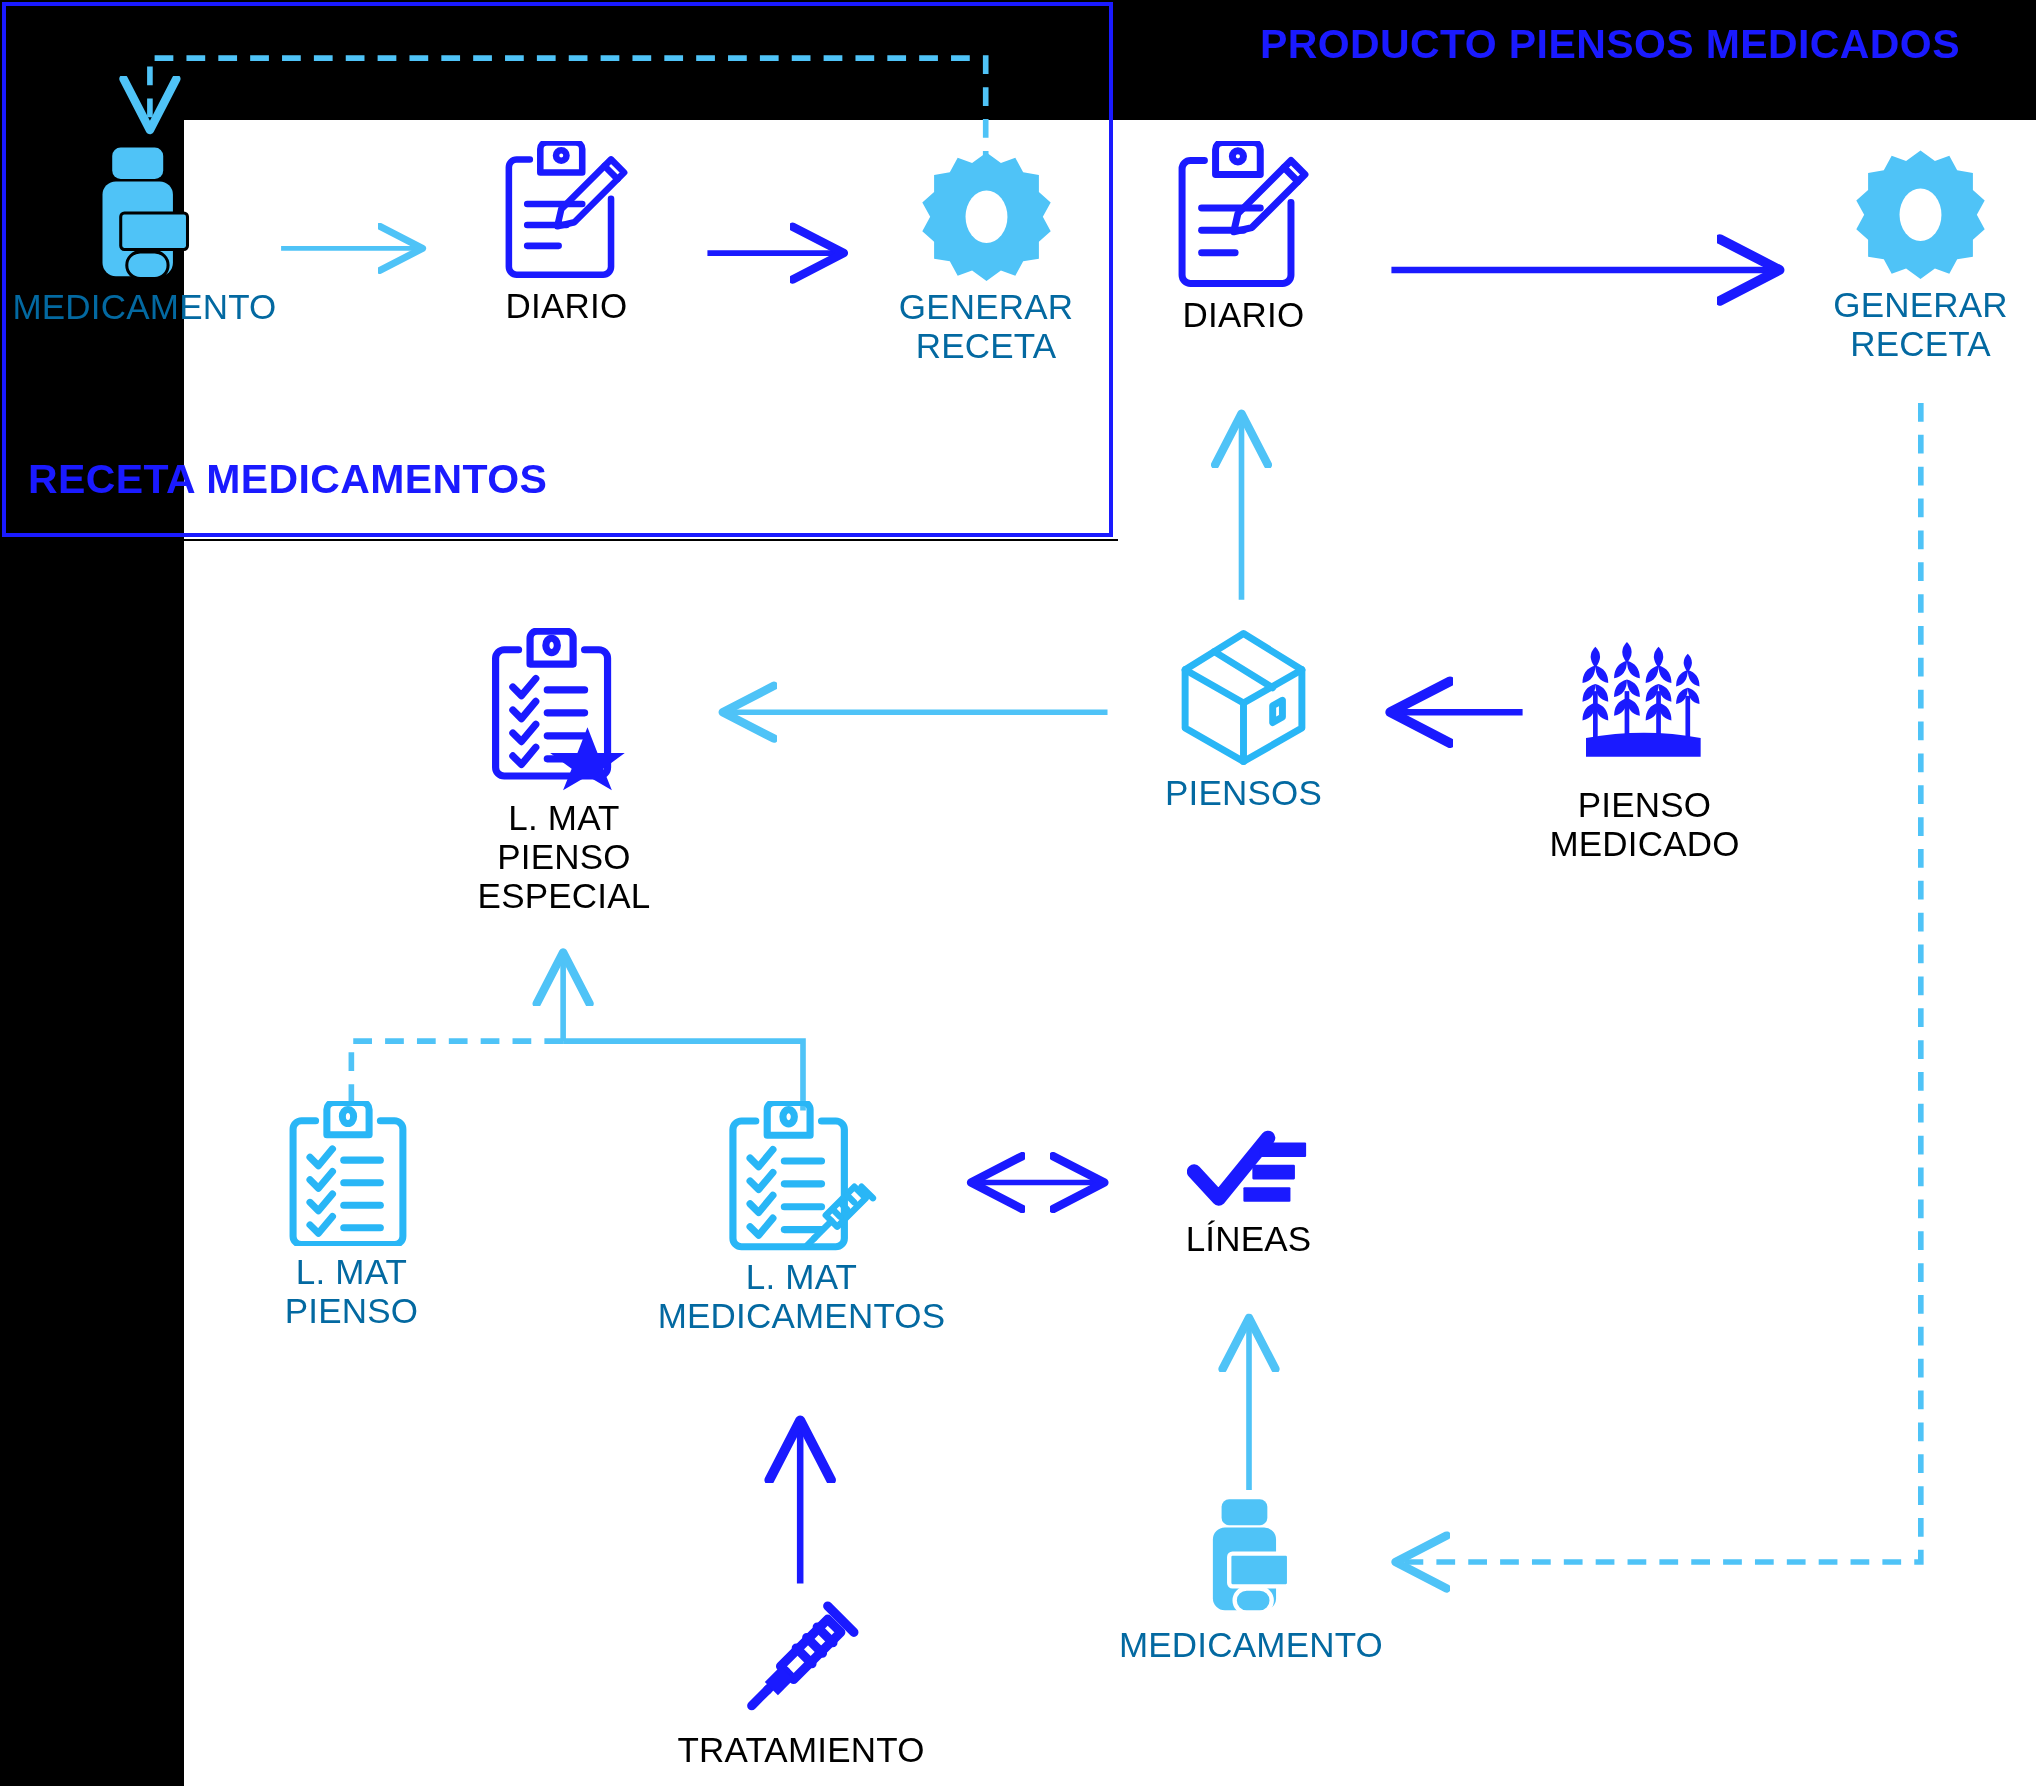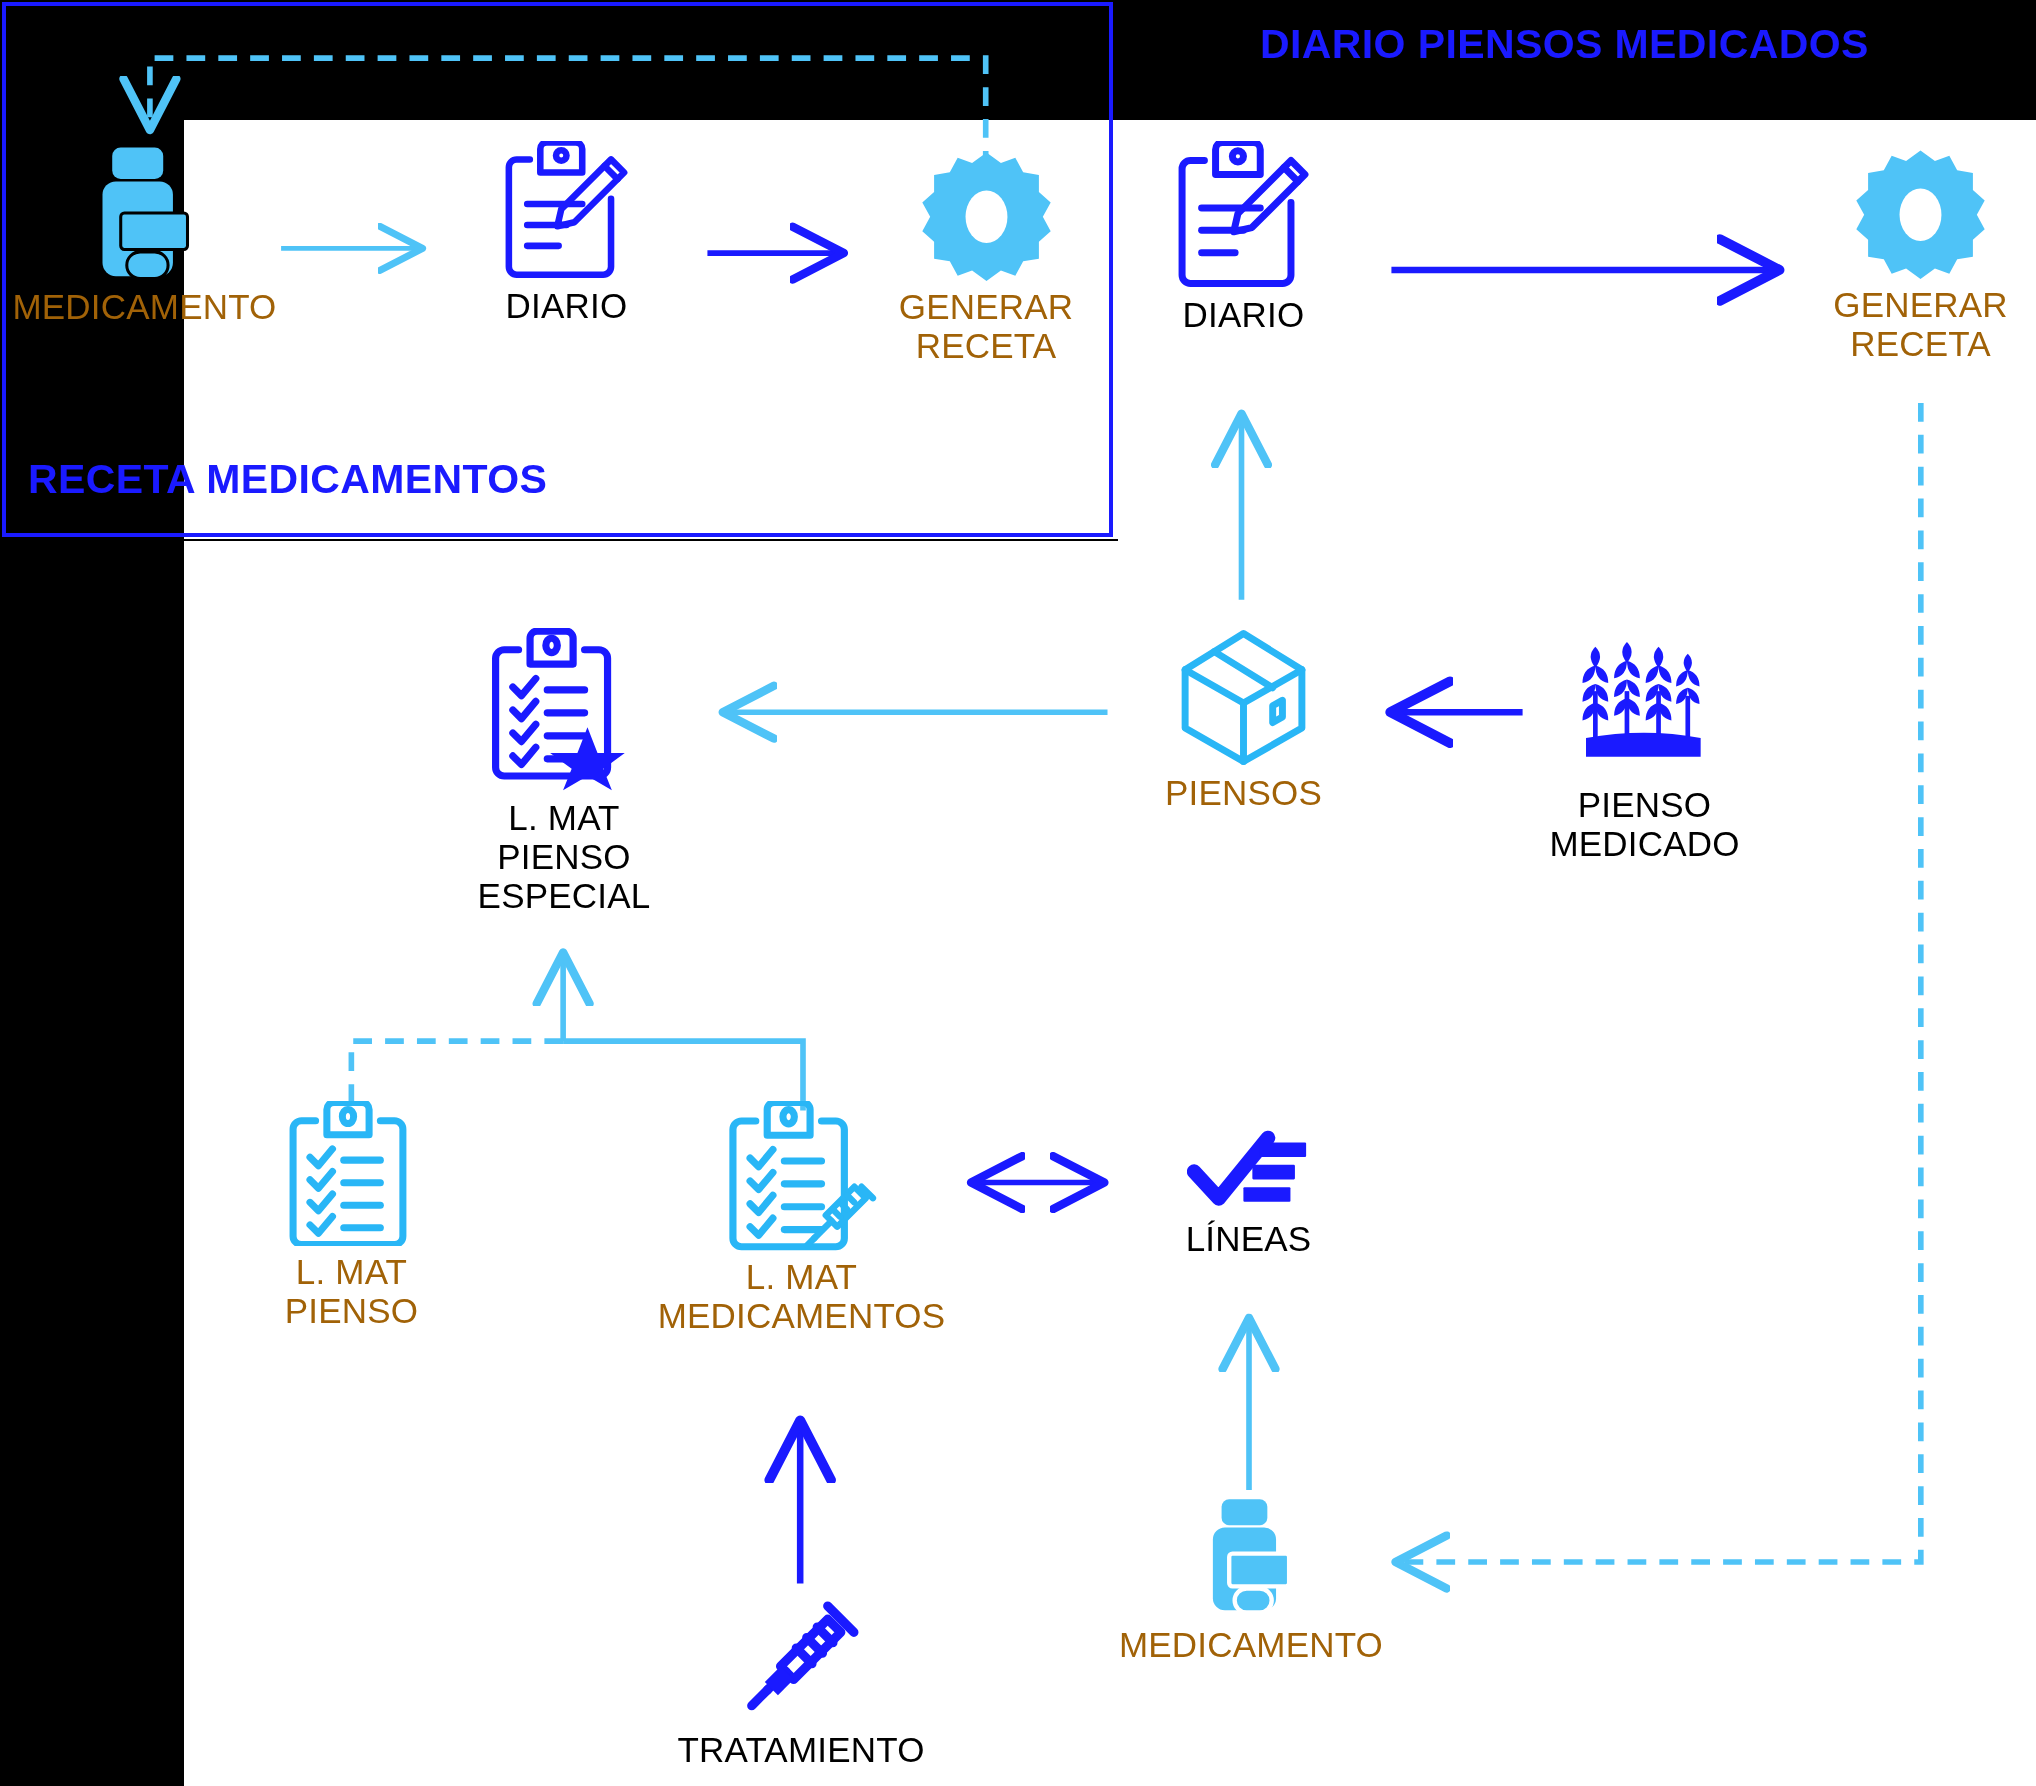--- a/index.html
+++ b/index.html
@@ -24,21 +24,21 @@
     border:4.7px solid #1a1aff;box-sizing:border-box;background:transparent;
   }
   
   .node{position:absolute;display:flex;flex-direction:column;align-items:center;}
   .node .ico{display:block;line-height:0;}
   .lbl{
     margin-top:5.6px;text-align:center;white-space:pre-line;
     font-family:"Liberation Sans",sans-serif;
     font-size:35px;font-weight:400;letter-spacing:0.2px;line-height:1.12;
   }
-  .c-light{color:#a16207;}
+  .c-light{color:#0369a1;}
   .c-dark{color:#000000;}
   
   .sect-title{
     position:absolute;font-family:"Liberation Sans",sans-serif;
     font-weight:bold;color:#1a1aff;font-size:41px;letter-spacing:0.4px;
     white-space:nowrap;
   }
   #title-med{left:28px;top:456px;}
   #title-pienso{left:1260px;top:20.6px;}
   
@@ -116,21 +116,21 @@
     <g>
       <line x1="1333" y1="1590" x2="1333" y2="1410" stroke="#4fc3f7" stroke-width="6" marker-end="url(#ah-light)"></line>
     </g>
 
     <g>
       <path d="M2050,430 L2050,1667 L1493,1667" fill="none" stroke="#4fc3f7" stroke-width="6" stroke-dasharray="20 14" marker-end="url(#ah-light)"></path>
     </g>
   </svg>
 
   <div class="sect-title" id="title-med">RECETA MEDICAMENTOS</div>
-  <div class="sect-title" id="title-pienso">DIARIO PIENSOS MEDICADOS</div>
+  <div class="sect-title" id="title-pienso">PRODUCTO PIENSOS MEDICADOS</div>
 
   <div class="node" style="left:22.5px;top:145px;width:244px;">
     <span class="ico">
       <svg width="122" height="136" viewBox="0 0 100 112" xmlns="http://www.w3.org/2000/svg">
         <g fill="#4fc3f7">
           <rect x="23" y="2" width="42" height="26" rx="7"></rect>
           <rect x="15" y="30" width="58" height="78" rx="11"></rect>
           <rect x="30" y="56" width="55" height="30" rx="3" fill="#4fc3f7" stroke="#000" stroke-width="2.5"></rect>
           <rect x="35" y="88" width="34" height="22" rx="11" fill="#4fc3f7" stroke="#000" stroke-width="2.5"></rect>
         </g>

